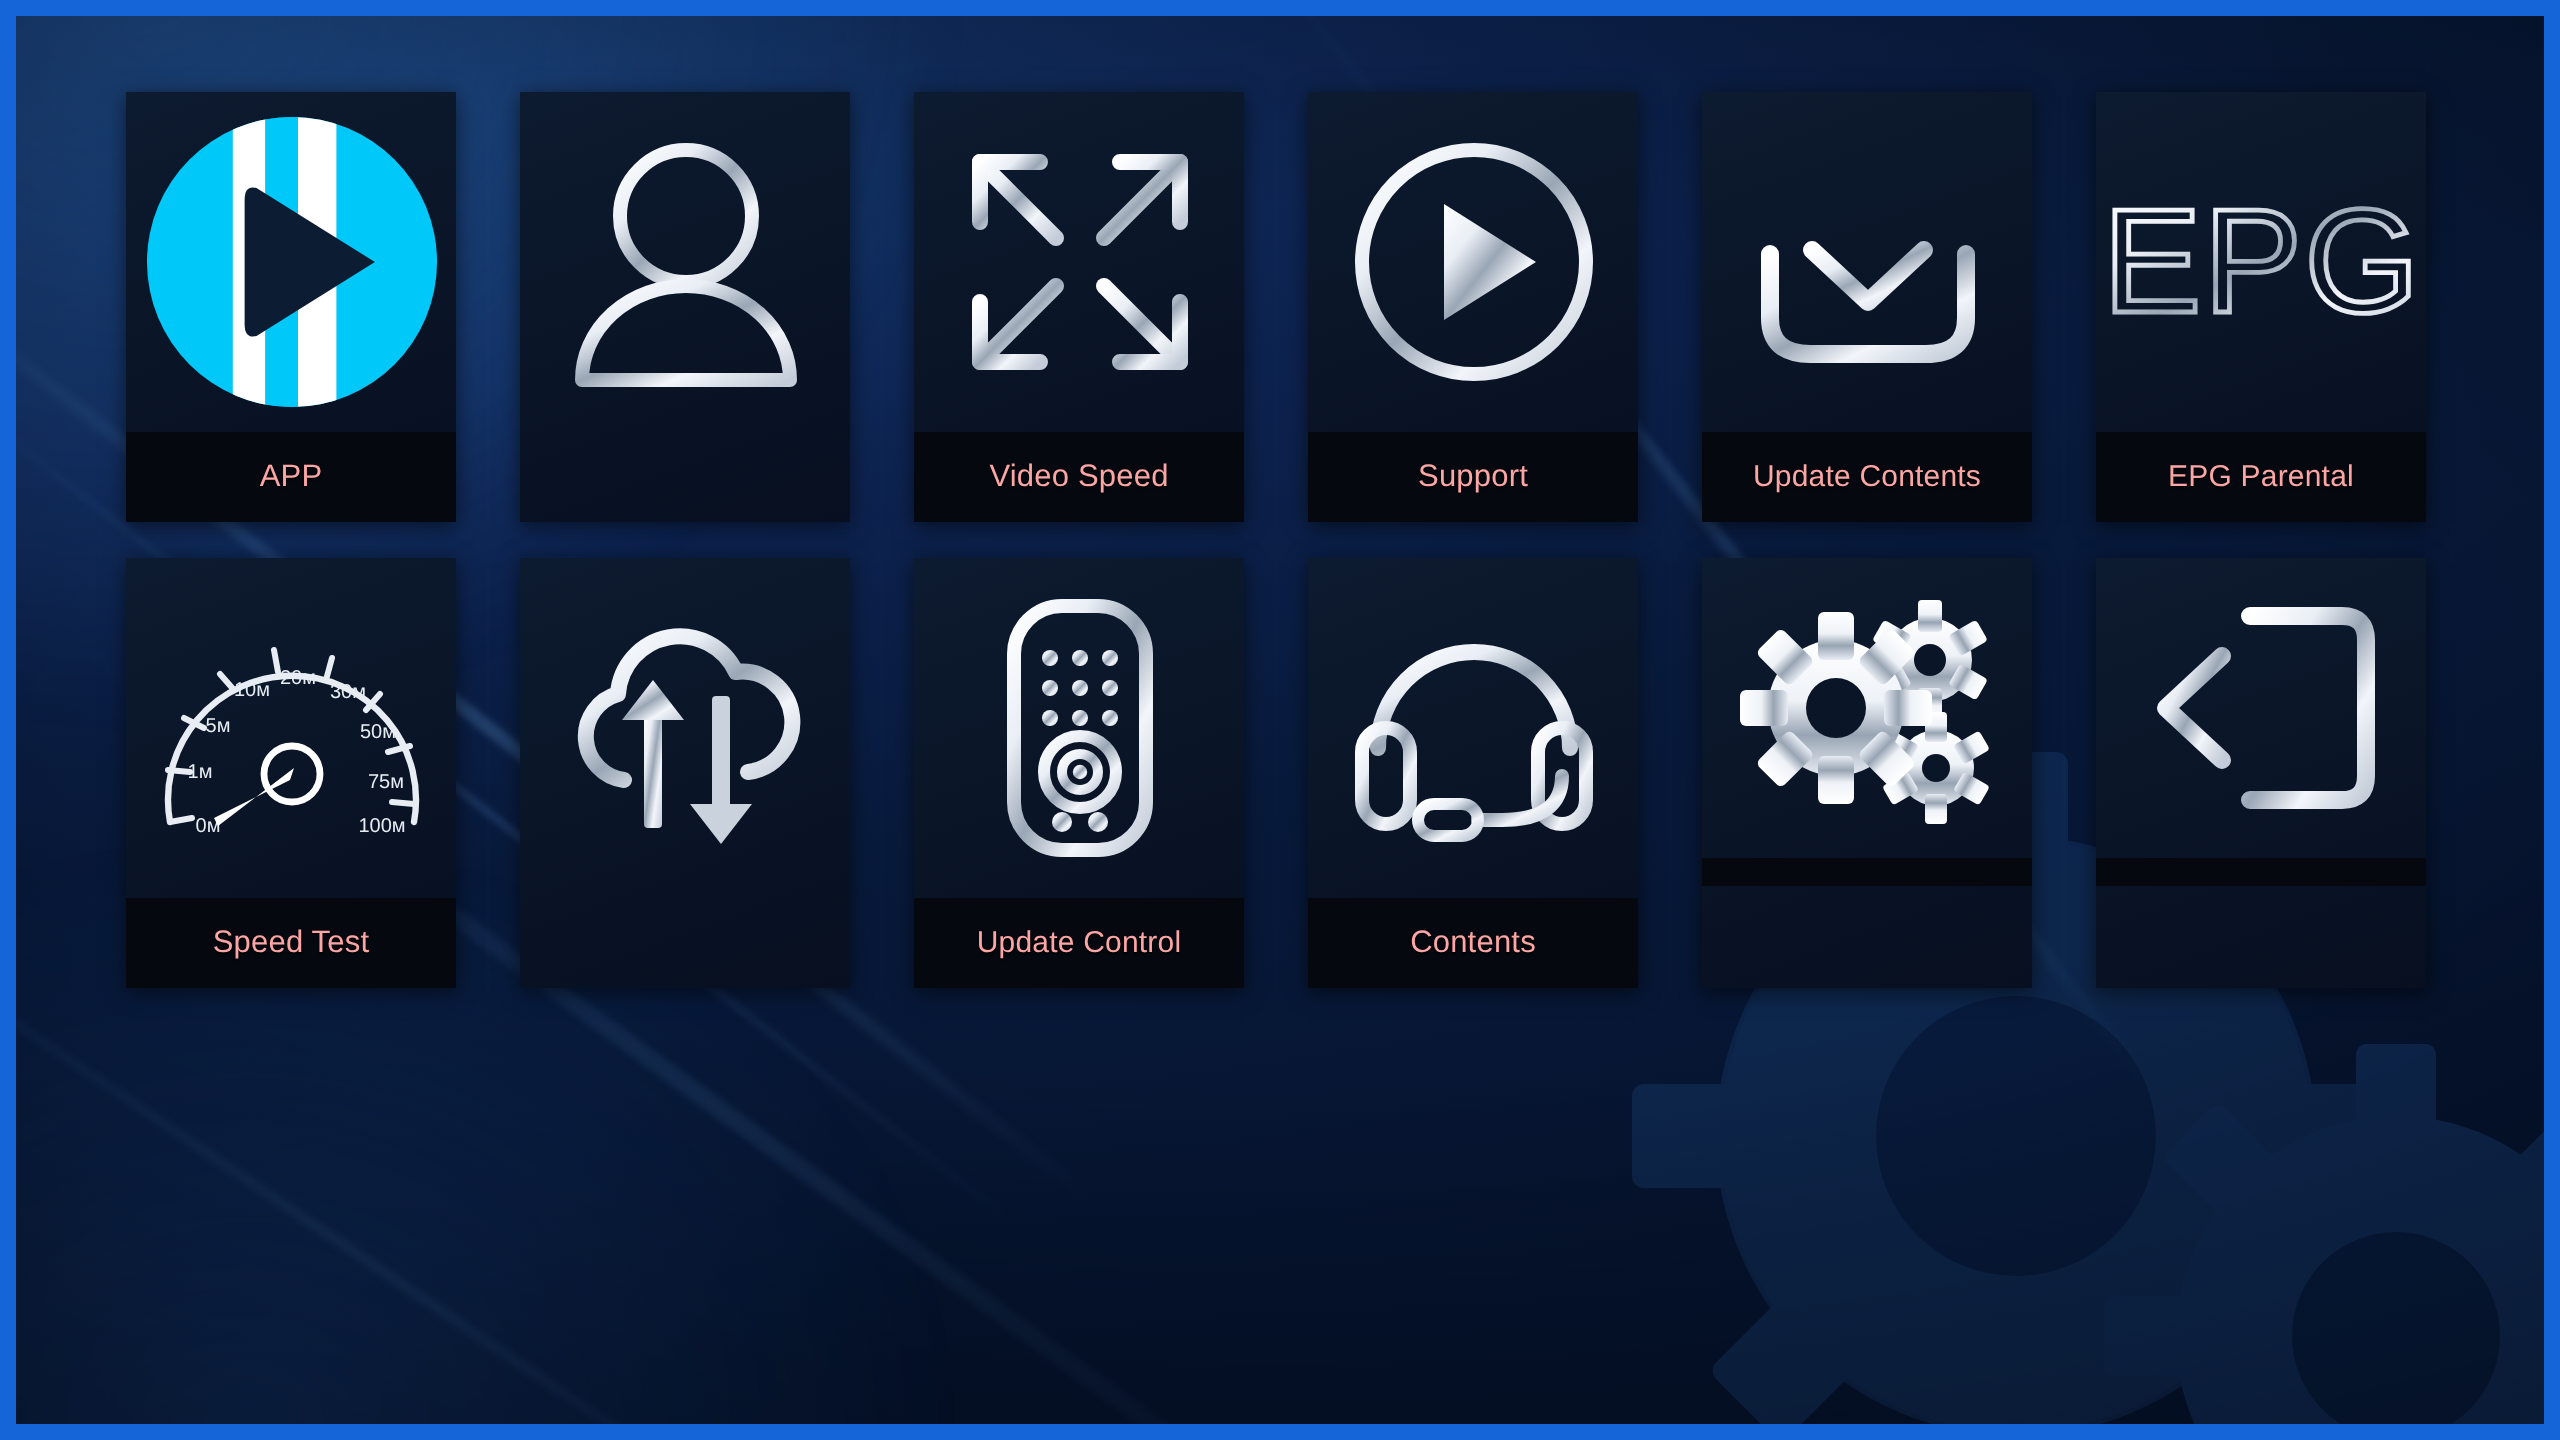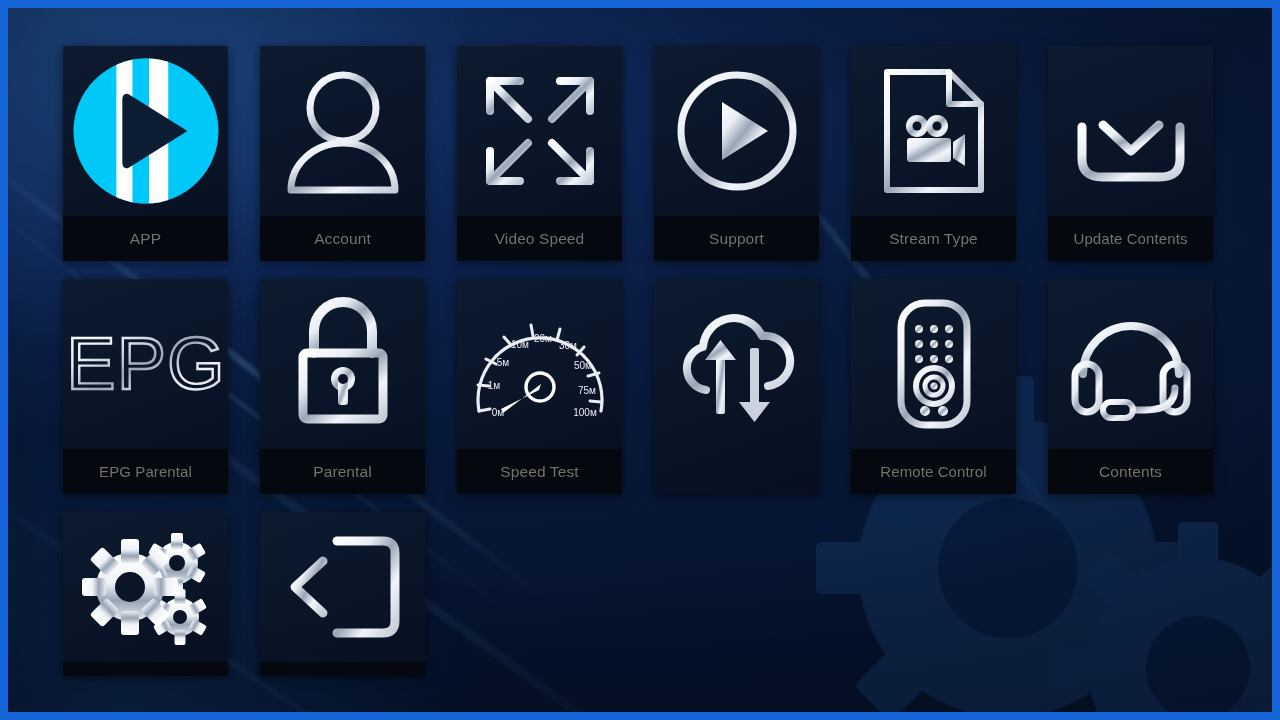--- a/index.html
+++ b/index.html
@@ -59,21 +59,21 @@
     position:relative;
     cursor:pointer;
   }
   .tile .iconbox{
     height:170px;
     display:flex;align-items:center;justify-content:center;
   }
   .tile .label{
     height:45px;
     background:#05090f;
-    color:#737373;
+    color:#fca5a5;
     font-size:15.5px;
     letter-spacing:.1px;
     display:flex;align-items:center;justify-content:center;
     white-space:nowrap;
     text-shadow:0 1px 1px rgba(0,0,0,.8);
   }
   .tile.short .iconbox{height:150px;}
   .tile.short .label{height:14px;}
   .tile .label.tight{font-size:15px;}
   svg{display:block;overflow:visible;}
@@ -177,21 +177,20 @@
     </div>
 
     <div class="tile">
       <div class="iconbox">
         <svg width="120" height="130" viewBox="0 0 120 130">
           <circle class="silver-stroke" cx="60" cy="42" stroke-width="7" r="33"></circle>
           <path class="silver-stroke" stroke-width="7" d="M8 124 A52 47 0 0 1 112 124 Z" fill="none"></path>
           <line class="silver-stroke" stroke-width="7" x1="8" y1="124" x2="112" y2="124"></line>
         </svg>
       </div>
-      <div class="label">Account</div>
     </div>
 
     <div class="tile">
       <div class="iconbox">
         <svg width="120" height="120" viewBox="0 0 120 120">
           <g class="silver-stroke" stroke-width="8">
             <line x1="10" y1="10" x2="48" y2="48"></line>
             <polyline points="10,40 10,10 40,10" fill="none"></polyline>
             <line x1="110" y1="10" x2="72" y2="48"></line>
             <polyline points="80,10 110,10 110,40" fill="none"></polyline>
@@ -208,39 +207,20 @@
     <div class="tile">
       <div class="iconbox">
         <svg width="126" height="126" viewBox="0 0 126 126">
           <circle class="silver-stroke" cx="63" cy="63" r="56" stroke-width="7"></circle>
           <path class="silver-fill" d="M48 34 L94 63 L48 92 Z"></path>
         </svg>
       </div>
       <div class="label">Support</div>
     </div>
 
-    <div class="tile">
-      <div class="iconbox">
-        <svg width="110" height="130" viewBox="0 0 110 130">
-          <path class="silver-stroke" stroke-width="6" d="M8 6 L70 6 L102 38 L102 124 L8 124 Z"></path>
-          <polyline class="silver-stroke" stroke-width="6" points="70,6 70,38 102,38"></polyline>
-          <g class="silver-fill">
-            <rect x="28" y="72" width="44" height="24" rx="3"></rect>
-            <path d="M74 76 L86 68 L86 100 L74 92 Z"></path>
-            <circle cx="38" cy="60" r="11"></circle>
-            <circle cx="58" cy="60" r="11"></circle>
-          </g>
-          <g fill="#0a1527">
-            <circle cx="38" cy="60" r="4.5"></circle>
-            <circle cx="58" cy="60" r="4.5"></circle>
-          </g>
-        </svg>
-      </div>
-      <div class="label">Stream Type</div>
-    </div>
 
     <div class="tile">
       <div class="iconbox">
         <svg width="126" height="120" viewBox="0 0 126 120">
           <g class="silver-stroke" stroke-width="9">
             <line x1="63" y1="10" x2="63" y2="78"></line>
             <polyline points="35,54 63,80 91,54" fill="none"></polyline>
             <path d="M14 56 L14 88 Q14 106 34 106 L92 106 Q112 106 112 88 L112 56"></path>
           </g>
         </svg>
@@ -250,32 +230,20 @@
 
     <div class="tile">
       <div class="iconbox">
         <svg width="140" height="90" viewBox="0 0 140 90">
           <text x="70" y="70" text-anchor="middle" font-family="Liberation Sans, sans-serif" font-size="74" font-weight="300" letter-spacing="1" fill="none" stroke="url(#silverGrad)" stroke-width="2.4">EPG</text>
         </svg>
       </div>
       <div class="label tight">EPG Parental</div>
     </div>
 
-    <div class="tile">
-      <div class="iconbox">
-        <svg width="110" height="130" viewBox="0 0 110 130">
-          <path class="silver-stroke" stroke-width="10" d="M26 54 L26 32 A29 29 0 0 1 84 32 L84 54"></path>
-          <rect class="silver-stroke" stroke-width="9" x="15" y="54" width="80" height="66" rx="4"></rect>
-          <circle class="silver-fill" cx="55" cy="80" r="12"></circle>
-          <rect class="silver-fill" x="50" y="80" width="10" height="26" rx="3"></rect>
-          <circle cx="55" cy="80" r="5" fill="#0a1527"></circle>
-        </svg>
-      </div>
-      <div class="label">Parental</div>
-    </div>
 
     <div class="tile">
       <div class="iconbox">
         <svg width="150" height="130" viewBox="0 0 150 130">
 
           <path d="M14 112 A62 62 0 1 1 136 112" fill="none" stroke="#e8edf4" stroke-width="3.2" stroke-linecap="round"></path>
 
           <g stroke="#e8edf4" stroke-width="3" stroke-linecap="round">
             <line x1="14" y1="112" x2="25" y2="110"></line>
             <line x1="13" y1="86" x2="24" y2="87"></line>
@@ -338,21 +306,21 @@
               <circle cx="45" cy="62" r="4"></circle>
               <circle cx="60" cy="62" r="4"></circle>
             <circle cx="36" cy="114" r="5"></circle>
               <circle cx="54" cy="114" r="5"></circle>
           </g>
           <circle class="silver-stroke" stroke-width="6" cx="45" cy="89" r="18"></circle>
           <circle class="silver-stroke" stroke-width="5" cx="45" cy="89" r="9"></circle>
           <circle class="silver-fill" cx="45" cy="89" r="3.6"></circle>
         </svg>
       </div>
-      <div class="label tight">Remote Control</div>
+      <div class="label tight">Update Control</div>
     </div>
 
     <div class="tile">
       <div class="iconbox">
         <svg width="128" height="124" viewBox="0 0 128 124">
           <path class="silver-stroke" stroke-width="8" d="M16 72 A48 48 0 0 1 112 72"></path>
           <rect class="silver-stroke" stroke-width="7" x="8" y="62" width="24" height="48" rx="12"></rect>
           <rect class="silver-stroke" stroke-width="7" x="96" y="62" width="24" height="48" rx="12"></rect>
           <path class="silver-stroke" stroke-width="7" d="M108 110 Q108 132 78 132 L66 132" transform="translate(0,-24)"></path>
           <rect class="silver-stroke" stroke-width="6" x="36" y="100" width="30" height="16" rx="8"></rect>

